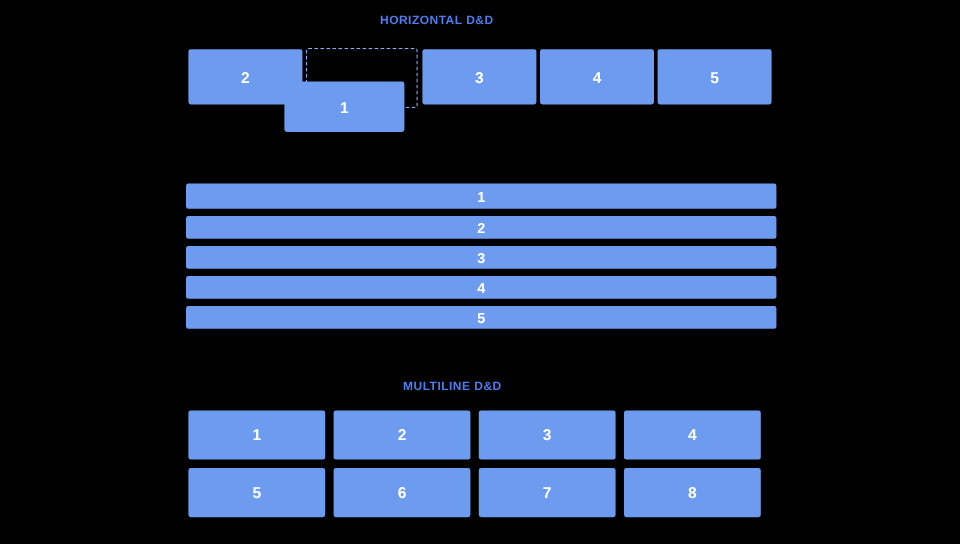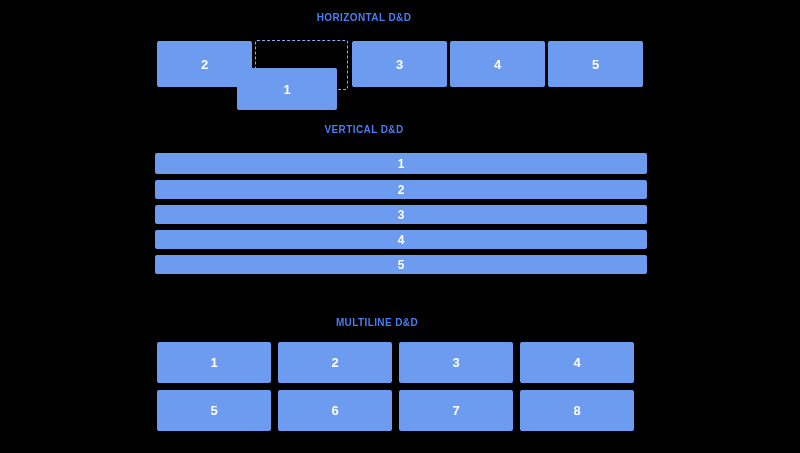--- a/index.html
+++ b/index.html
@@ -99,21 +99,20 @@
 
   <div class="h-row">
     <div class="box h-box h-box-2">2</div>
     <div class="h-placeholder"></div>
     <div class="box h-box h-box-3">3</div>
     <div class="box h-box h-box-4">4</div>
     <div class="box h-box h-box-5">5</div>
     <div class="box h-dragged">1</div>
   </div>
 
-  <div class="section-title v-title">VERTICAL D&amp;D</div>
 
   <div class="v-list">
     <div class="box v-box v-box-first">1</div>
     <div class="box v-box">2</div>
     <div class="box v-box">3</div>
     <div class="box v-box">4</div>
     <div class="box v-box">5</div>
   </div>
 
   <div class="section-title m-title">MULTILINE D&amp;D</div>

